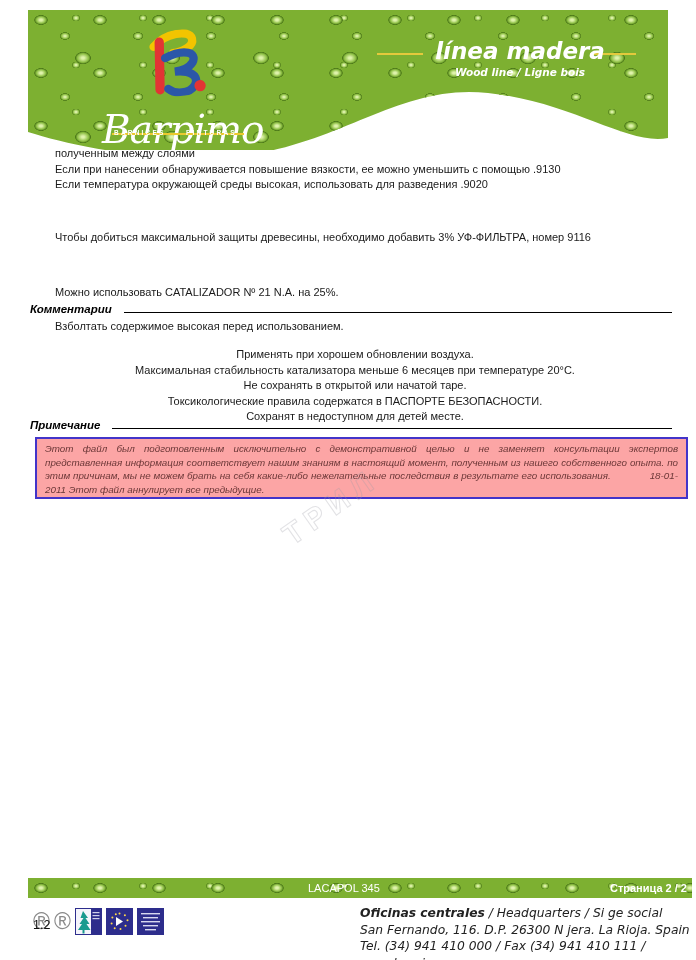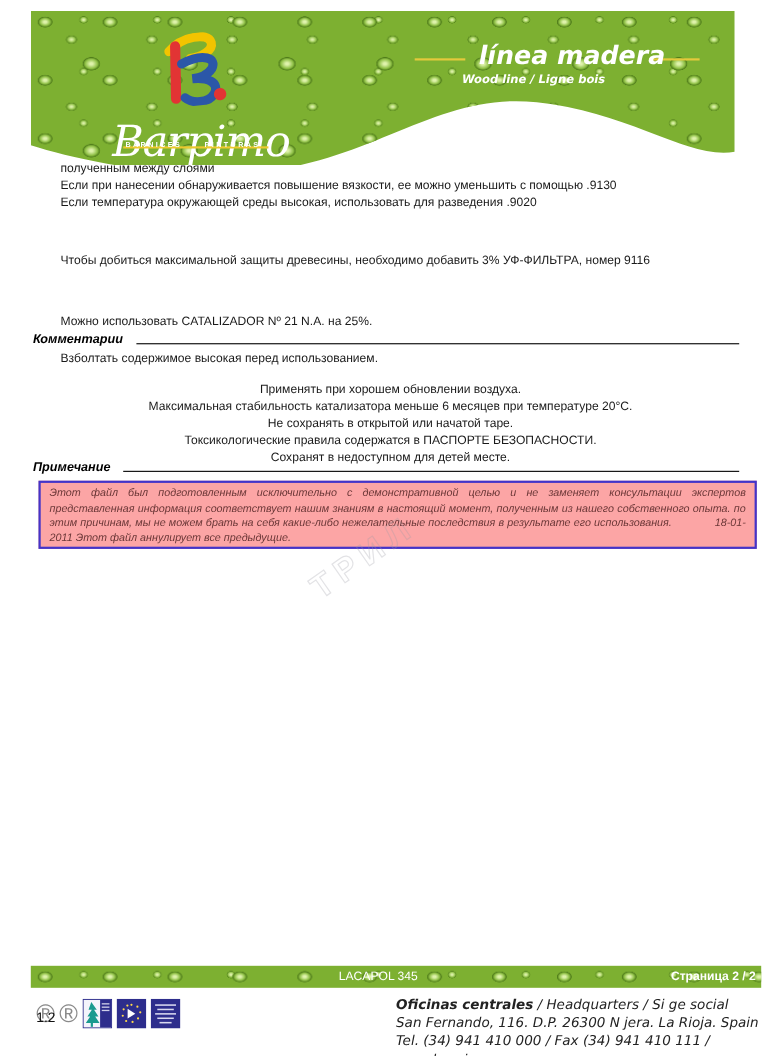--- a/index.html
+++ b/index.html
@@ -36,21 +36,21 @@
     position:absolute; top:0; font-size:6.5px; font-weight:bold; letter-spacing:2.2px; color:#ffffff;
   }
   .tag-word.w1 { left:2px; }
   .tag-word.w2 { left:74px; }
   .linea-title {
     position:absolute; left:392px; top:28px; width:200px; text-align:center;
     font-family:"DejaVu Sans", sans-serif; font-style:italic; font-weight:bold;
     font-size:23px; color:#ffffff;
   }
   .linea-sub {
-    position:absolute; left:392px; top:56px; width:200px; 
+    position:absolute; left:392px; top:56px; width:200px; text-align:center;
     font-family:"DejaVu Sans", sans-serif; font-style:italic; font-weight:bold;
     font-size:10.5px; color:#ffffff;
   }
   .linea-rule { position:absolute; top:43px; height:2px; background:#e4c93c; }
   .linea-rule.left  { left:349px; width:46px; }
   .linea-rule.right { left:562px; width:46px; }
   
   .bodyline { position:absolute; left:55px; width:600px; font-size:11px; line-height:15.5px; color:#1a1a1a; }
   .section-head {
     position:absolute; left:30px; width:642px;

